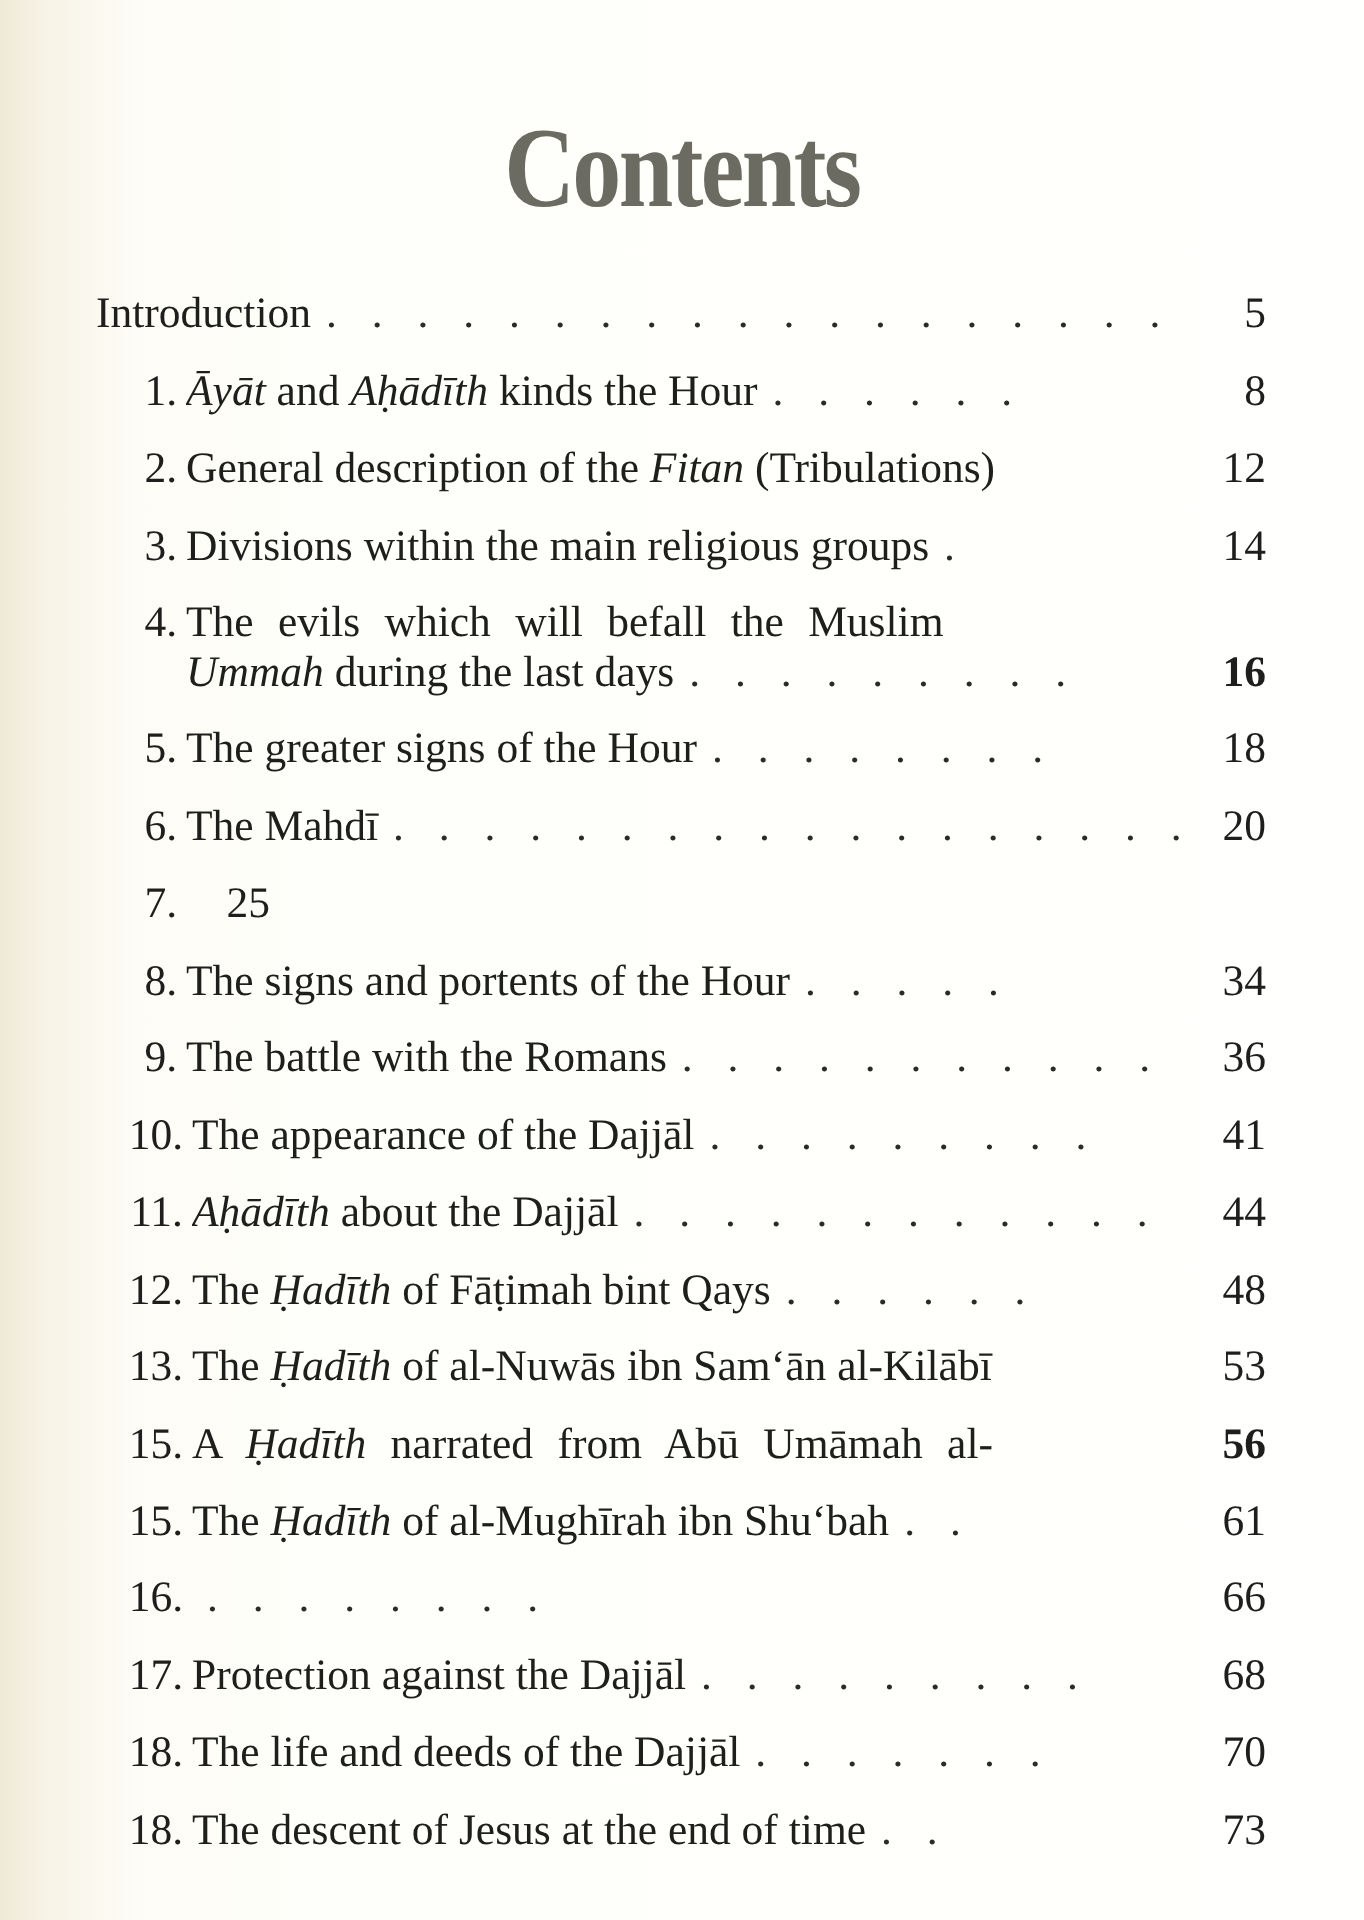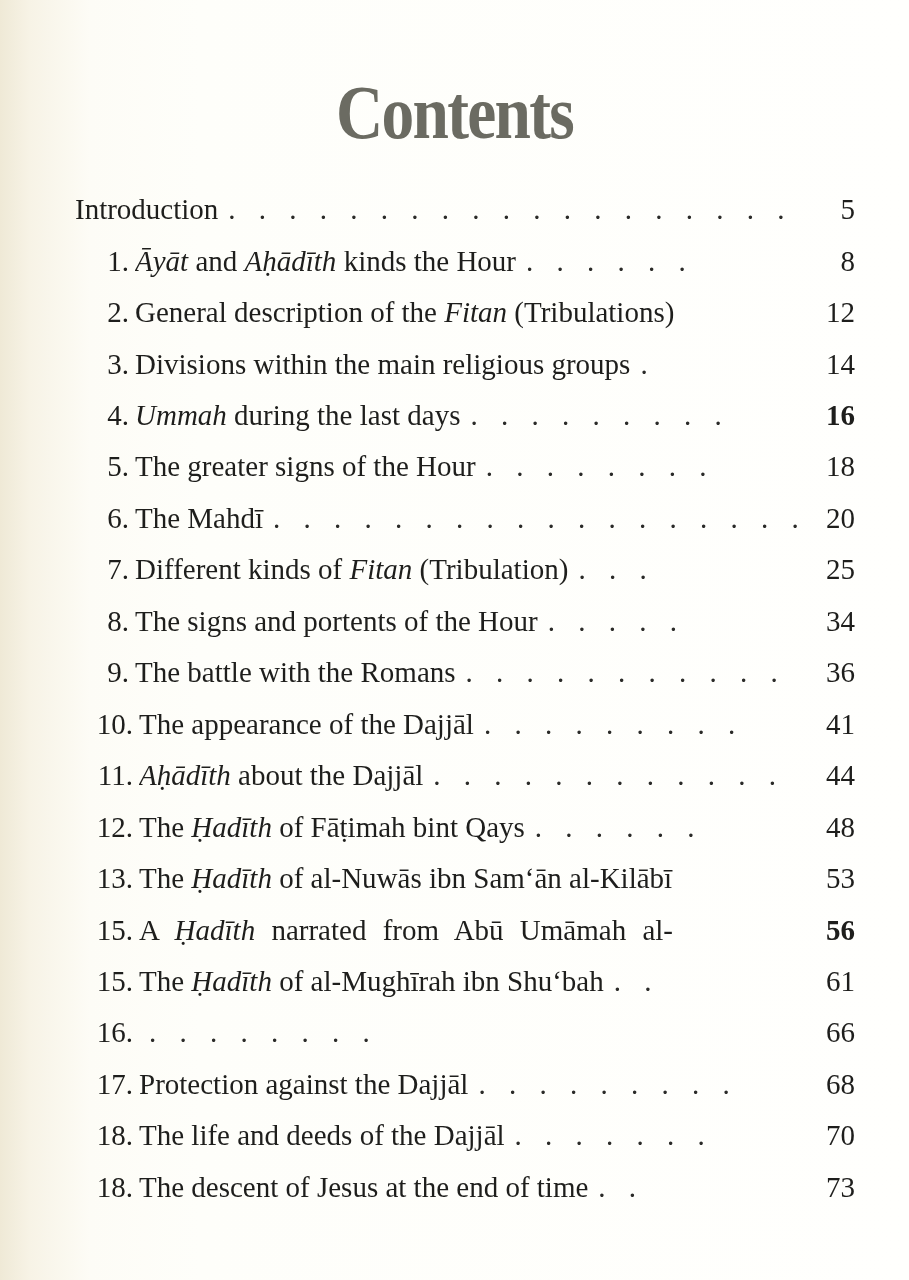--- a/index.html
+++ b/index.html
@@ -24,21 +24,20 @@
       letter-spacing: -2px;
       color: #6b6b62;
       transform: scaleX(0.86);
       transform-origin: center;
     }
     .toc {
       position: absolute;
       top: 184px;
       left: 64px;
       width: 780px;
-      margin-left: 11px;
     }
     .row {
       display: flex;
       align-items: baseline;
       font-size: 29px;
       line-height: 51.5px;
       position: relative;
     }
     .row.multi { line-height: 33px; padding-top: 9px; padding-bottom: 9px; }
     .num {
@@ -110,20 +109,21 @@
         <span class="num">3.</span>
         <span class="title-wrap">
           <span class="title"><span>Divisions within the main religious groups</span></span>
           <span class="dots"> .</span>
         </span>
         <span class="page">14</span>
       </div>
       <div class="row multi">
         <span class="num">4.</span>
         <div class="multi-block">
+          <span class="line1">The evils which will befall the Muslim</span>
           <span class="line2">
             <span class="title"><i>Ummah</i><span> during the last days</span></span>
             <span class="dots">. . . . . . . . .</span>
           </span>
         </div>
         <span class="page">16</span>
       </div>
       <div class="row">
         <span class="num">5.</span>
         <span class="title-wrap">
@@ -135,24 +135,20 @@
       <div class="row">
         <span class="num">6.</span>
         <span class="title-wrap">
           <span class="title"><span>The Mahdī</span></span>
           <span class="dots">. . . . . . . . . . . . . . . . . . . . . . .</span>
         </span>
         <span class="page">20</span>
       </div>
       <div class="row">
         <span class="num">7.</span>
-        <span class="title-wrap">
-          <span class="title"><span>Different kinds of </span><i>Fitan</i><span> (Tribulation)</span></span>
-          <span class="dots">. . .</span>
-        </span>
         <span class="page">25</span>
       </div>
       <div class="row">
         <span class="num">8.</span>
         <span class="title-wrap">
           <span class="title"><span>The signs and portents of the Hour</span></span>
           <span class="dots">. . . . .</span>
         </span>
         <span class="page">34</span>
       </div>

